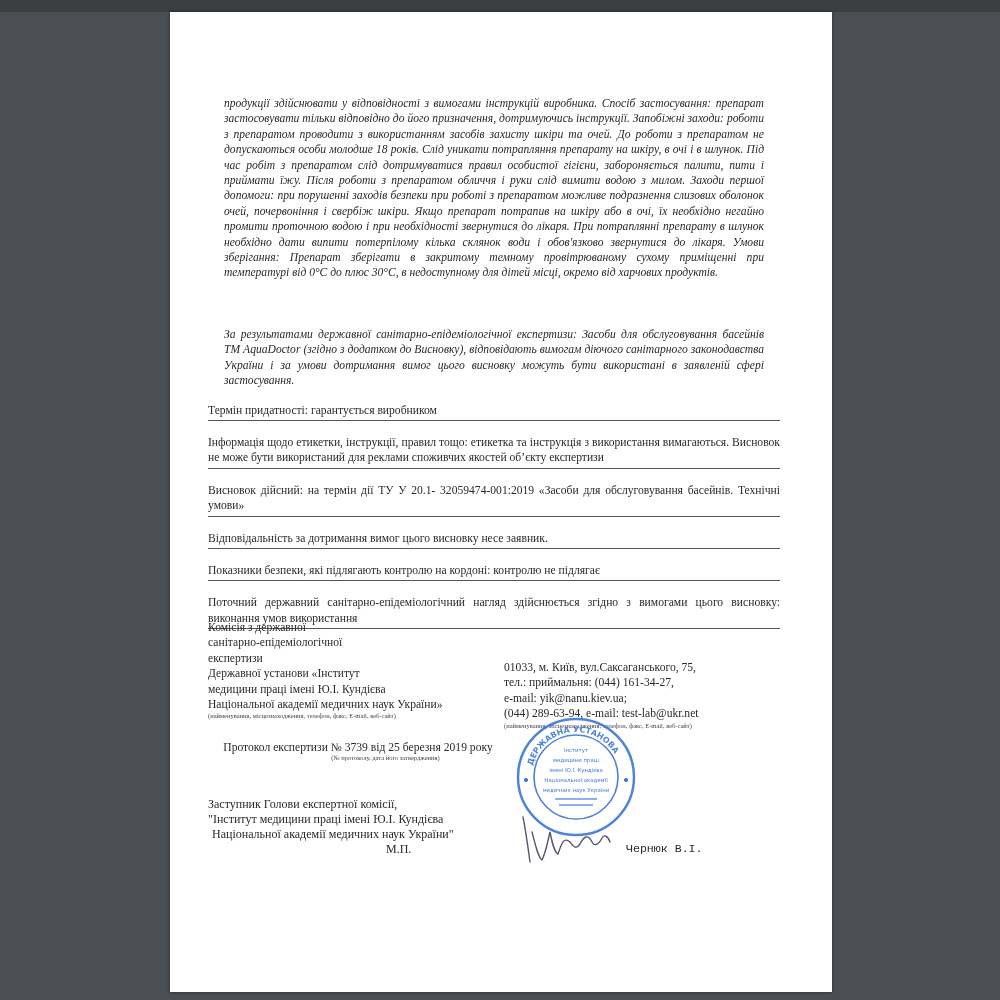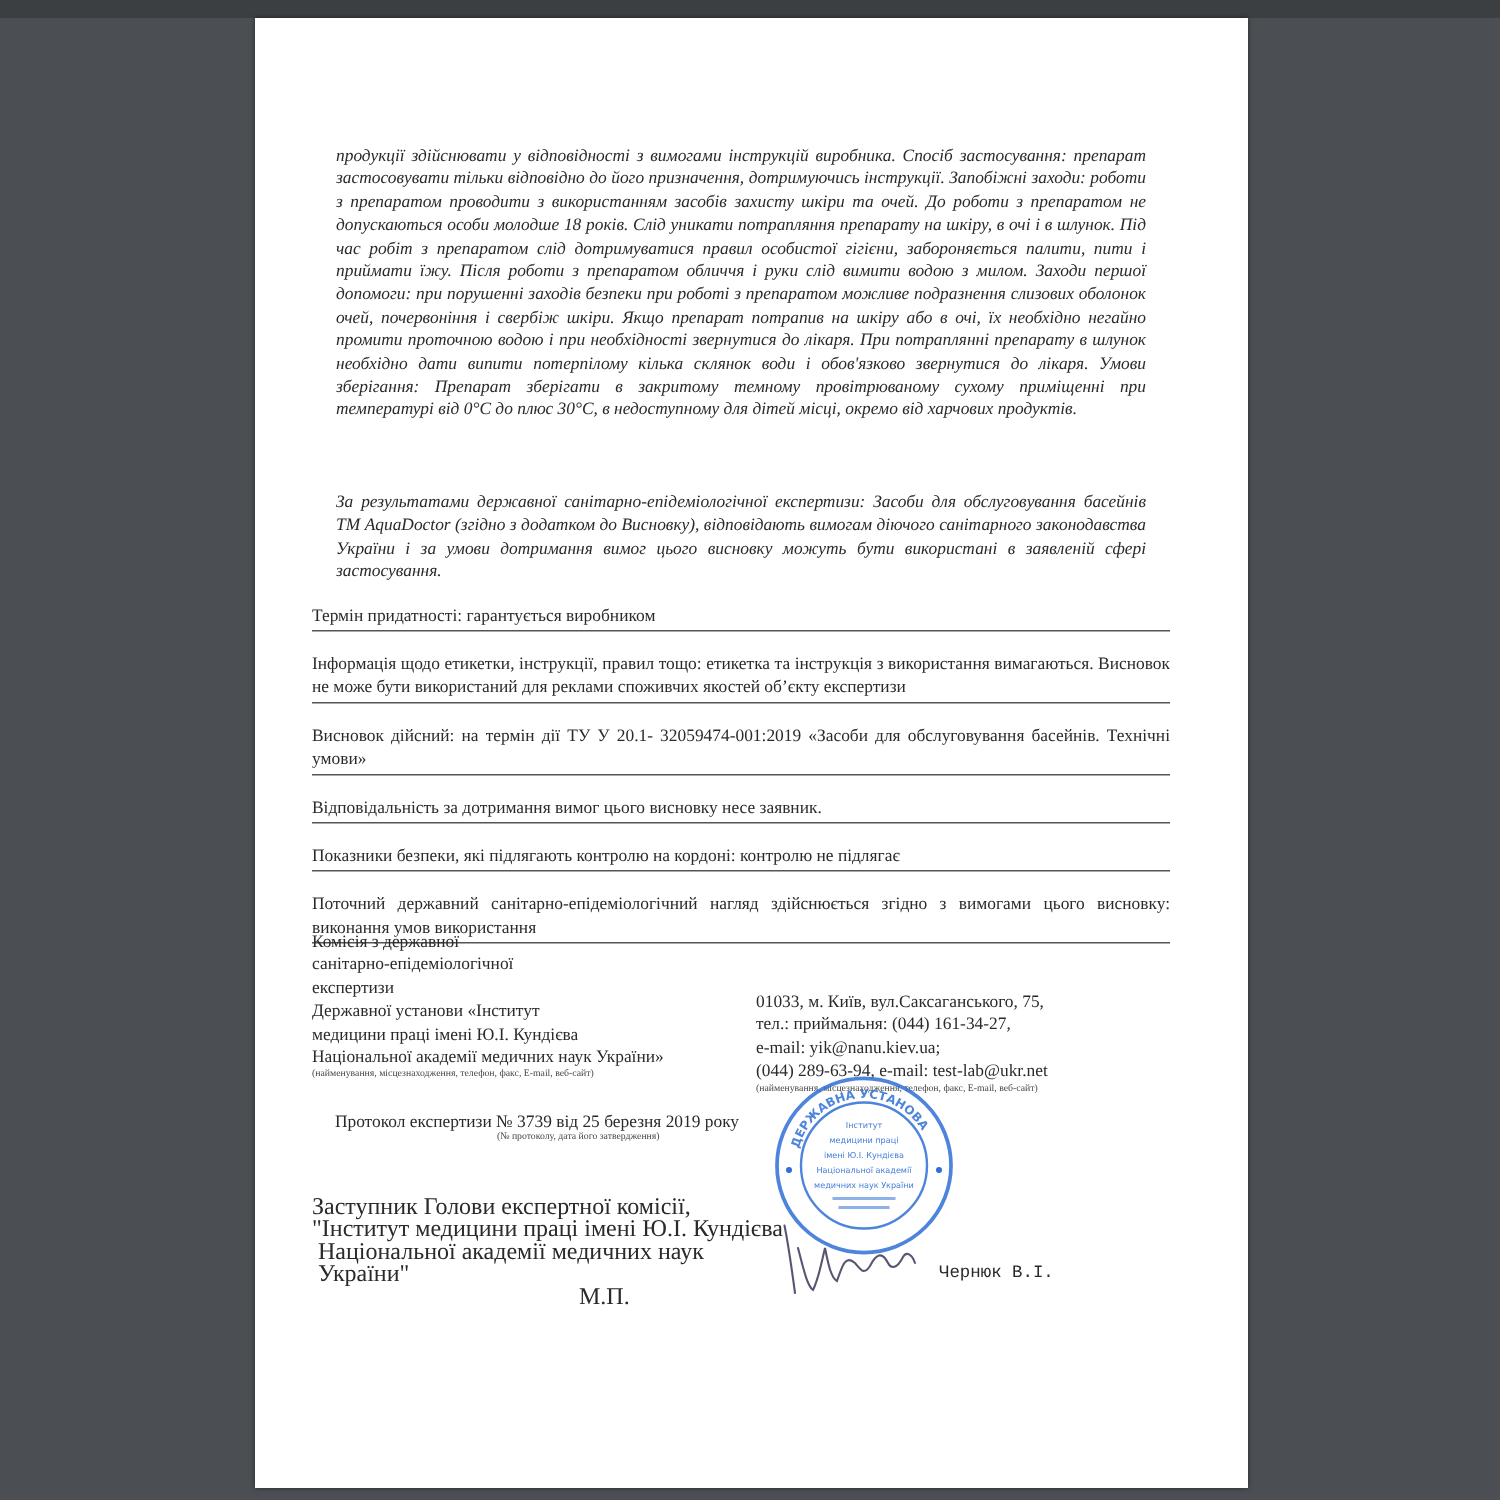--- a/index.html
+++ b/index.html
@@ -42,21 +42,21 @@
   }
   .u { }
   .tiny { font-size: 6.5px; line-height: 8px; color: #444; }
   .protocol {
     position: absolute; left: 38px; top: 729px; width: 300px;
     font-size: 11.6px; color: #2a2a2a; text-align: center;
   }
   .protocol .tiny { padding-left: 55px; }
   .signer {
     position: absolute; left: 38px; top: 785px; width: 320px;
-    font-size: 16px; line-height: 15px; color: #2a2a2a;
+    font-size: 12px; line-height: 15px; color: #2a2a2a;
   }
   .signer .mp { padding-left: 178px; }
   .signer .l4 { padding-left: 4px; }
   .name {
     position: absolute; left: 456px; top: 830px;
     font-size: 11.6px; color: #2a2a2a; font-family: Liberation Mono, monospace;
   }
   .stamp {
     position: absolute; left: 345px; top: 704px; width: 122px; height: 122px;
   }

